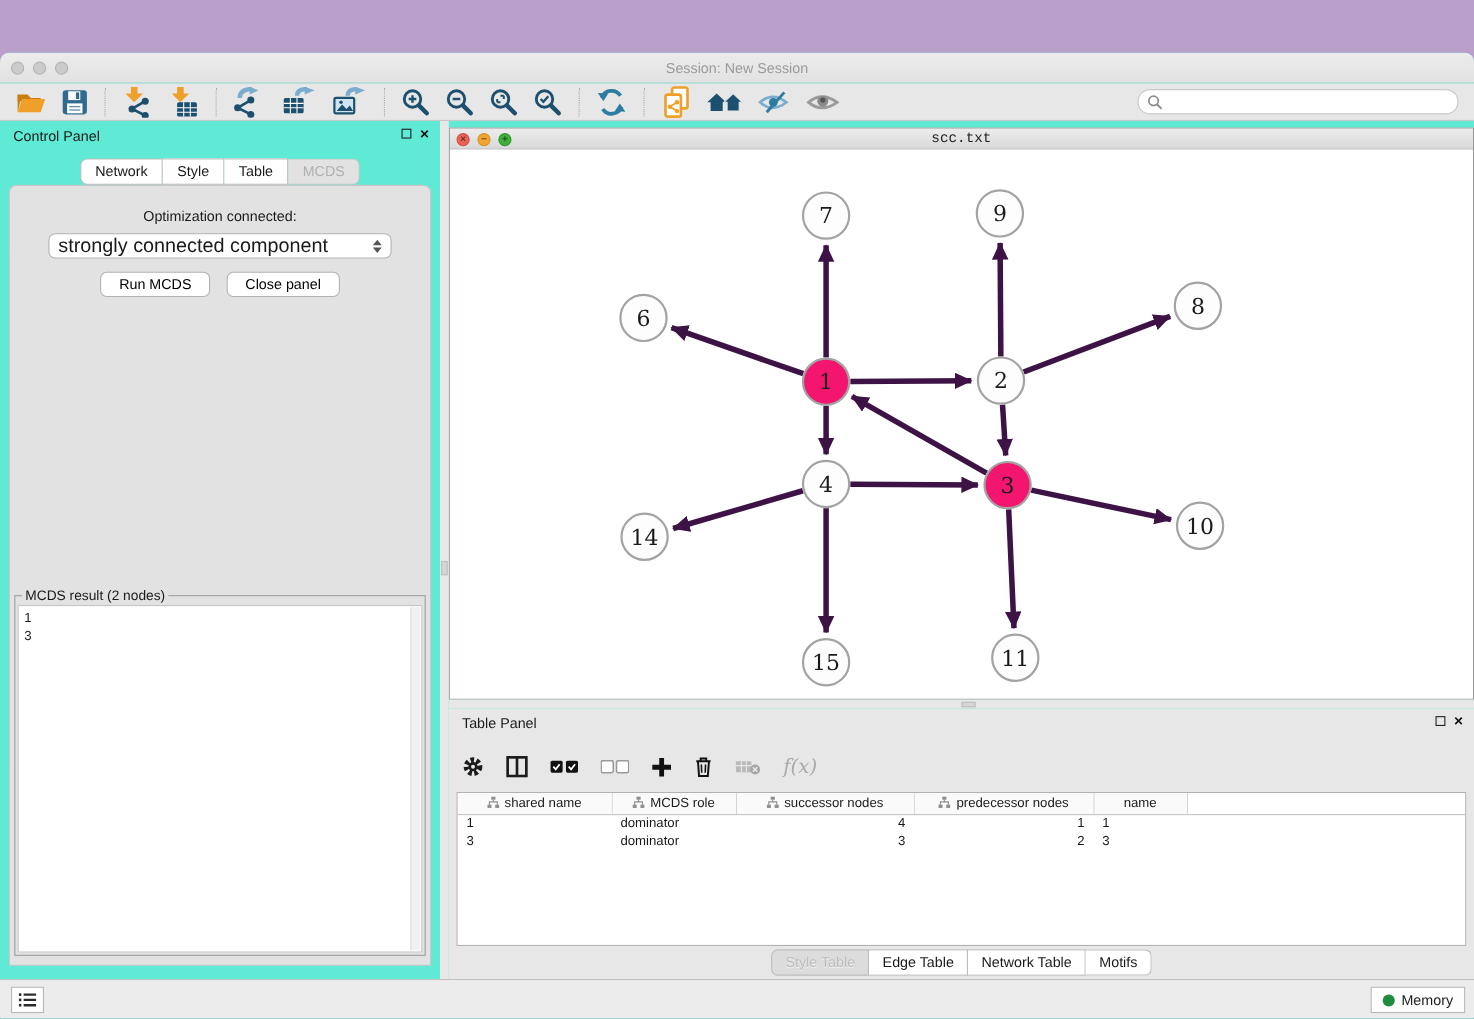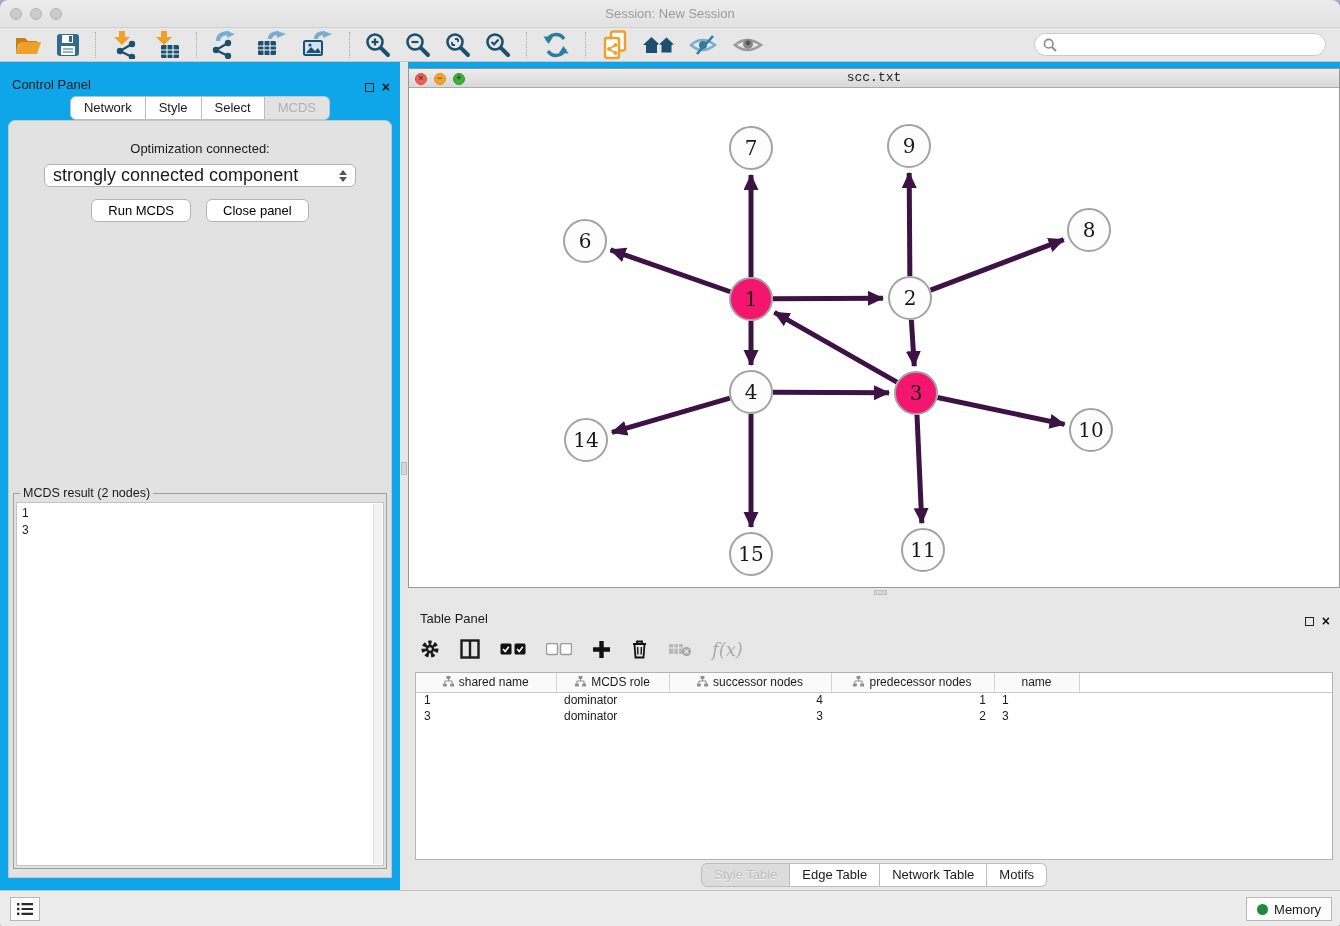--- a/index.html
+++ b/index.html
@@ -1,39 +1,39 @@
 <!DOCTYPE html>
 <html><head>
 <meta charset="utf-8">
 <style>
   * { margin:0; padding:0; box-sizing:border-box; }
   html,body { width:1340px; height:926px; overflow:hidden; }
   body { background:#b99fc9; font-family:"Liberation Sans", sans-serif; font-size:13px; color:#1a1a1a; }
-  .app-window { position:absolute; inset:0; background:#0ea5e9; border-radius:8px 8px 2px 2px; overflow:hidden; }
+  .app-window { position:absolute; inset:0; background:#5eead4; border-radius:8px 8px 2px 2px; overflow:hidden;margin-top:48px; }
 
   
   .titlebar { position:absolute; top:0; left:0; right:0; height:28px; background:linear-gradient(#ececec,#e2e2e2); border-bottom:1px solid #cfcfcf; }
   .traffic { position:absolute; left:10px; top:8px; display:flex; gap:8px; }
   .traffic .dot { width:12px; height:12px; border-radius:50%; background:#cbcbcb; border:1px solid #b4b4b4; }
   .titlebar .win-title { position:absolute; left:0; right:0; top:0; height:28px; line-height:28px; text-align:center; color:#9b9b9b; }
 
   
   .main-toolbar { position:absolute; top:28px; left:0; right:0; height:34px; display:flex; align-items:center; padding:0 8px; border-bottom:1px solid #c6c6c6; background:#e7e7e7; }
   .tb-btn { padding:0 7px; height:30px; display:flex; align-items:center; justify-content:center; cursor:default; }
   .tb-sep { width:0; height:26px; border-left:1px dotted #a9a9a9; margin:0 8px; }
   .tb-spacer { flex:1; }
   .search-box { width:292px; height:23px; background:#fff; border:1px solid #c9c9c9; border-radius:12px; display:flex; align-items:center; padding:0 8px; margin-right:6px; }
   .search-box input { border:none; outline:none; flex:1; font-size:12px; background:transparent; margin-left:5px; font-family:"Liberation Sans",sans-serif; }
 
   
   .content { position:absolute; top:62px; bottom:36px; left:0; right:0; display:flex; }
 
   
   .control-panel { width:400px; position:relative; }
-  .panel-header { height:30px; display:flex; align-items:flex-end; padding:6px 10px 0 12px; }
+  .panel-header { height:30px; display:flex; align-items:flex-start; padding:6px 10px 0 12px; }
   .panel-header .ph-title { flex:1; }
   .ph-icons { display:flex; align-items:center; gap:8px; }
   .float-icon { width:9px; height:9px; border:1.6px solid #222; display:inline-block; }
   .close-icon { font-weight:bold; font-size:14px; line-height:10px; color:#111; }
   .cp-tabs { height:28px; display:flex; justify-content:center; align-items:flex-end; }
   .cp-tab { padding:3px 13px 4px; background:#fff; border:1px solid #bdbdbd; border-left-width:0; font-size:13px; }
   .cp-tab:first-child { border-left-width:1px; border-radius:6px 0 0 6px; }
   .cp-tab.selected { background:#e2e2e2; color:#b0b0b0; border-radius:0 6px 6px 0; border-color:#c6c6c6; }
   .cp-body { position:absolute; top:58px; bottom:12px; left:8px; right:8px; background:#e2e2e2; border:1px solid #c6c6c6; border-radius:7px 7px 0 0; }
   .opt-label { text-align:center; margin-top:20px; font-size:13px; }
@@ -266,21 +266,21 @@
       <div class="panel-header">
         <span class="ph-title">Control Panel</span>
         <span class="ph-icons">
           <span class="float-icon"></span>
           <span class="close-icon">×</span>
         </span>
       </div>
       <div class="cp-tabs">
         <span class="cp-tab">Network</span>
         <span class="cp-tab">Style</span>
-        <span class="cp-tab">Select</span>
+        <span class="cp-tab">Table</span>
         <span class="cp-tab selected">MCDS</span>
       </div>
       <div class="cp-body">
         <div class="opt-label">Optimization connected:</div>
         <div class="cp-select">
           <span class="sel-value">strongly connected component</span>
           <span class="stepper">
               <i class="up"></i>
               <i class="down"></i>
             </span>

